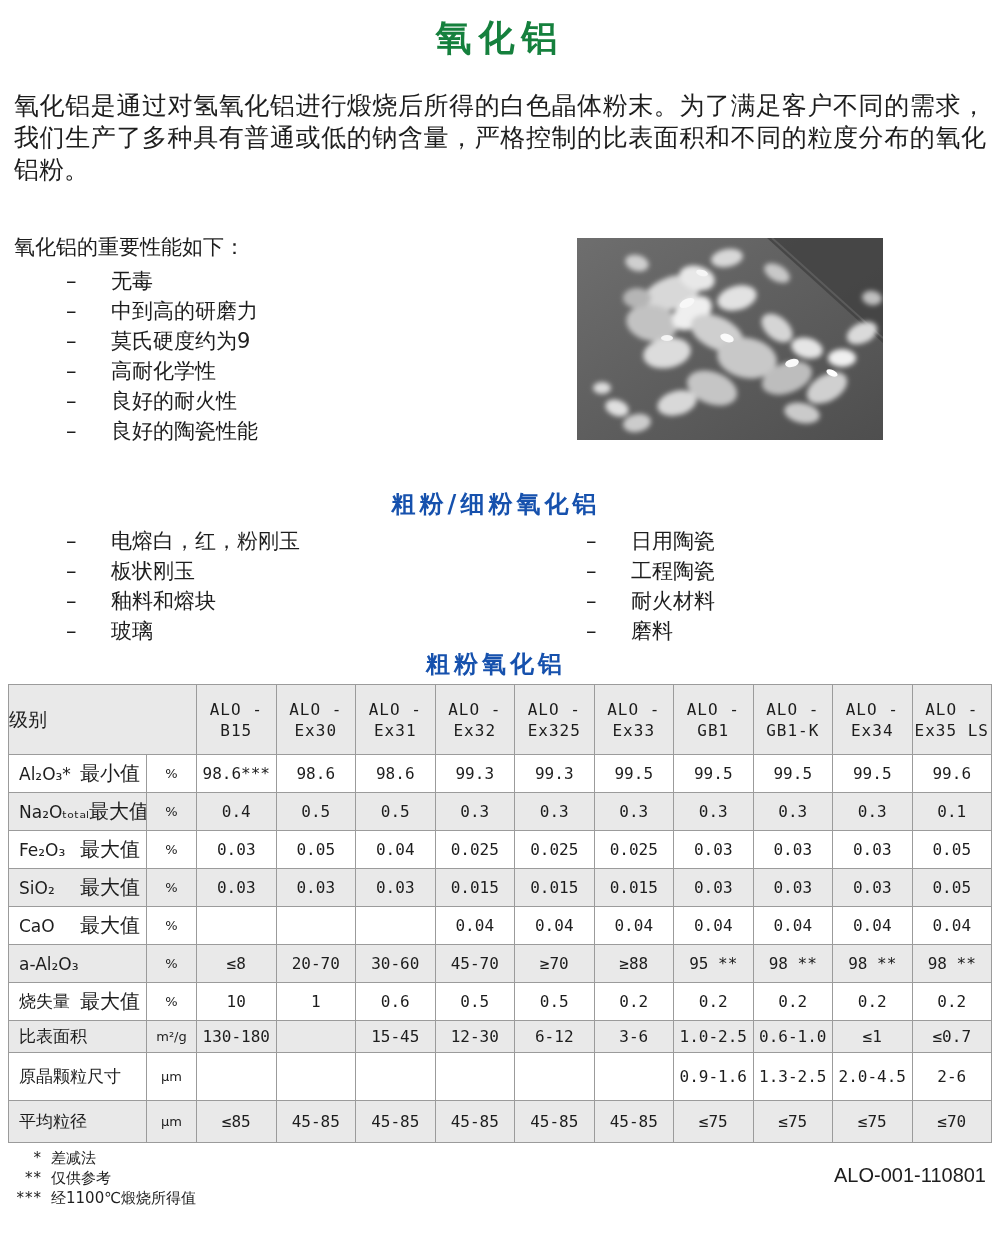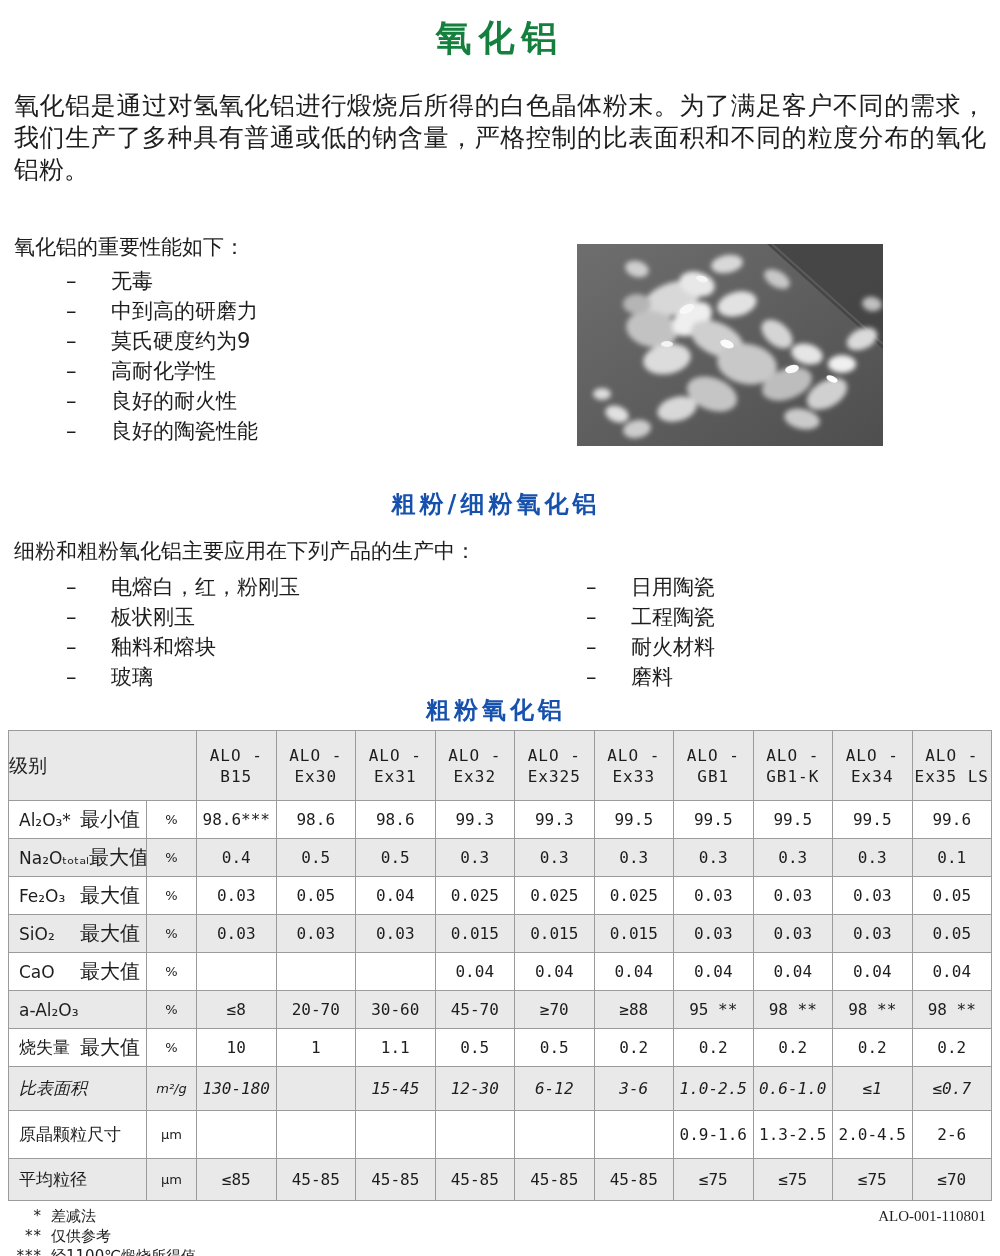--- a/index.html
+++ b/index.html
@@ -36,21 +36,21 @@
   .intro{
     margin:27px 14px 0 14px;
     font-size:25px;
     line-height:32px;
     text-align:justify;
   }
 
   
   .props-row{
     display:flex;
-    align-items:flex-end;
+    align-items:center;
     margin-top:46px;
     padding:0 14px;
   }
   .props-left{flex:1;}
   .sub-heading{
     margin:0;
     font-size:21px;
     font-weight:normal;
     line-height:30px;
   }
@@ -101,21 +101,21 @@
     overflow:hidden;
     white-space:nowrap;
   }
   .spec-table thead tr{height:70px;}
   .spec-table thead th{
     background:#e9e9e9;
     font-weight:normal;
   }
   .spec-table tbody tr{height:38px;background:#ffffff;margin-left:41px;}
   .spec-table tbody tr:nth-child(even){background:#e9e9e9;}
-  .spec-table tbody tr:nth-child(8){height:44px;font-style:italic;}
+  .spec-table tbody tr:nth-child(8){height:32px;}
   .spec-table tbody tr:nth-child(9){height:48px;}
   .spec-table tbody tr:nth-child(10){height:42px;}
   .grade-cell{
     text-align:left;
     font-size:19px;
     padding-left:36px;
   }
   .col-head{
     font-family:"DejaVu Sans Mono","Liberation Mono",monospace;
     font-size:16px;
@@ -153,24 +153,24 @@
   }
   .note-marker{
     flex:0 0 34px;
     width:34px;
     text-align:right;
     margin-right:9px;
     letter-spacing:1px;
   }
   .doc-number{
     position:absolute;
-    top:2px;
+    top:16px;
     right:14px;
-    font-family:Liberation Serif, serif;
-    font-size:15px;
+    font-family:Liberation Sans, sans-serif;
+    font-size:20px;
   }
 </style>
 </head>
 <body>
 
 <div class="page">
 
   <h1 class="title">氧化铝</h1>
 
   <p class="intro">氧化铝是通过对氢氧化铝进行煅烧后所得的白色晶体粉末。为了满足客户不同的需求，我们生产了多种具有普通或低的钠含量，严格控制的比表面积和不同的粒度分布的氧化铝粉。</p>
@@ -253,21 +253,20 @@
           <ellipse cx="215" cy="125" rx="7" ry="4" fill="#fafafa" transform="rotate(-15 215 125)"></ellipse>
           <ellipse cx="255" cy="135" rx="6" ry="3" fill="#ffffff" transform="rotate(25 255 135)"></ellipse>
           <ellipse cx="125" cy="35" rx="6" ry="3" fill="#f6f6f6" transform="rotate(15 125 35)"></ellipse>
         </g>
       </svg>
     </div>
   </div>
 
   <h2 class="section-title">粗粉/细粉氧化铝</h2>
 
-  <p class="sub-heading apps-heading">细粉和粗粉氧化铝主要应用在下列产品的生产中：</p>
 
   <div class="apps-row">
     <ul id="apps-left" class="dash-list col-left">
         <li class="dash-item">
           <span class="dash">–</span>
           <span class="item-text">电熔白，红，粉刚玉</span>
         </li>
         <li class="dash-item">
           <span class="dash">–</span>
           <span class="item-text">板状刚玉</span>
@@ -471,21 +470,21 @@
         <tr>
           <td class="label-cell">
             <div class="label-wrap">
               <span class="formula">烧失量</span>
               <span class="qualifier">最大值</span>
             </div>
           </td>
           <td class="unit-cell">%</td>
           <td class="val-cell">10</td>
           <td class="val-cell">1</td>
-          <td class="val-cell">1.1</td>
+          <td class="val-cell">0.6</td>
           <td class="val-cell">0.5</td>
           <td class="val-cell">0.5</td>
           <td class="val-cell">0.2</td>
           <td class="val-cell">0.2</td>
           <td class="val-cell">0.2</td>
           <td class="val-cell">0.2</td>
           <td class="val-cell">0.2</td>
         </tr>
         <tr>
           <td class="label-cell">

